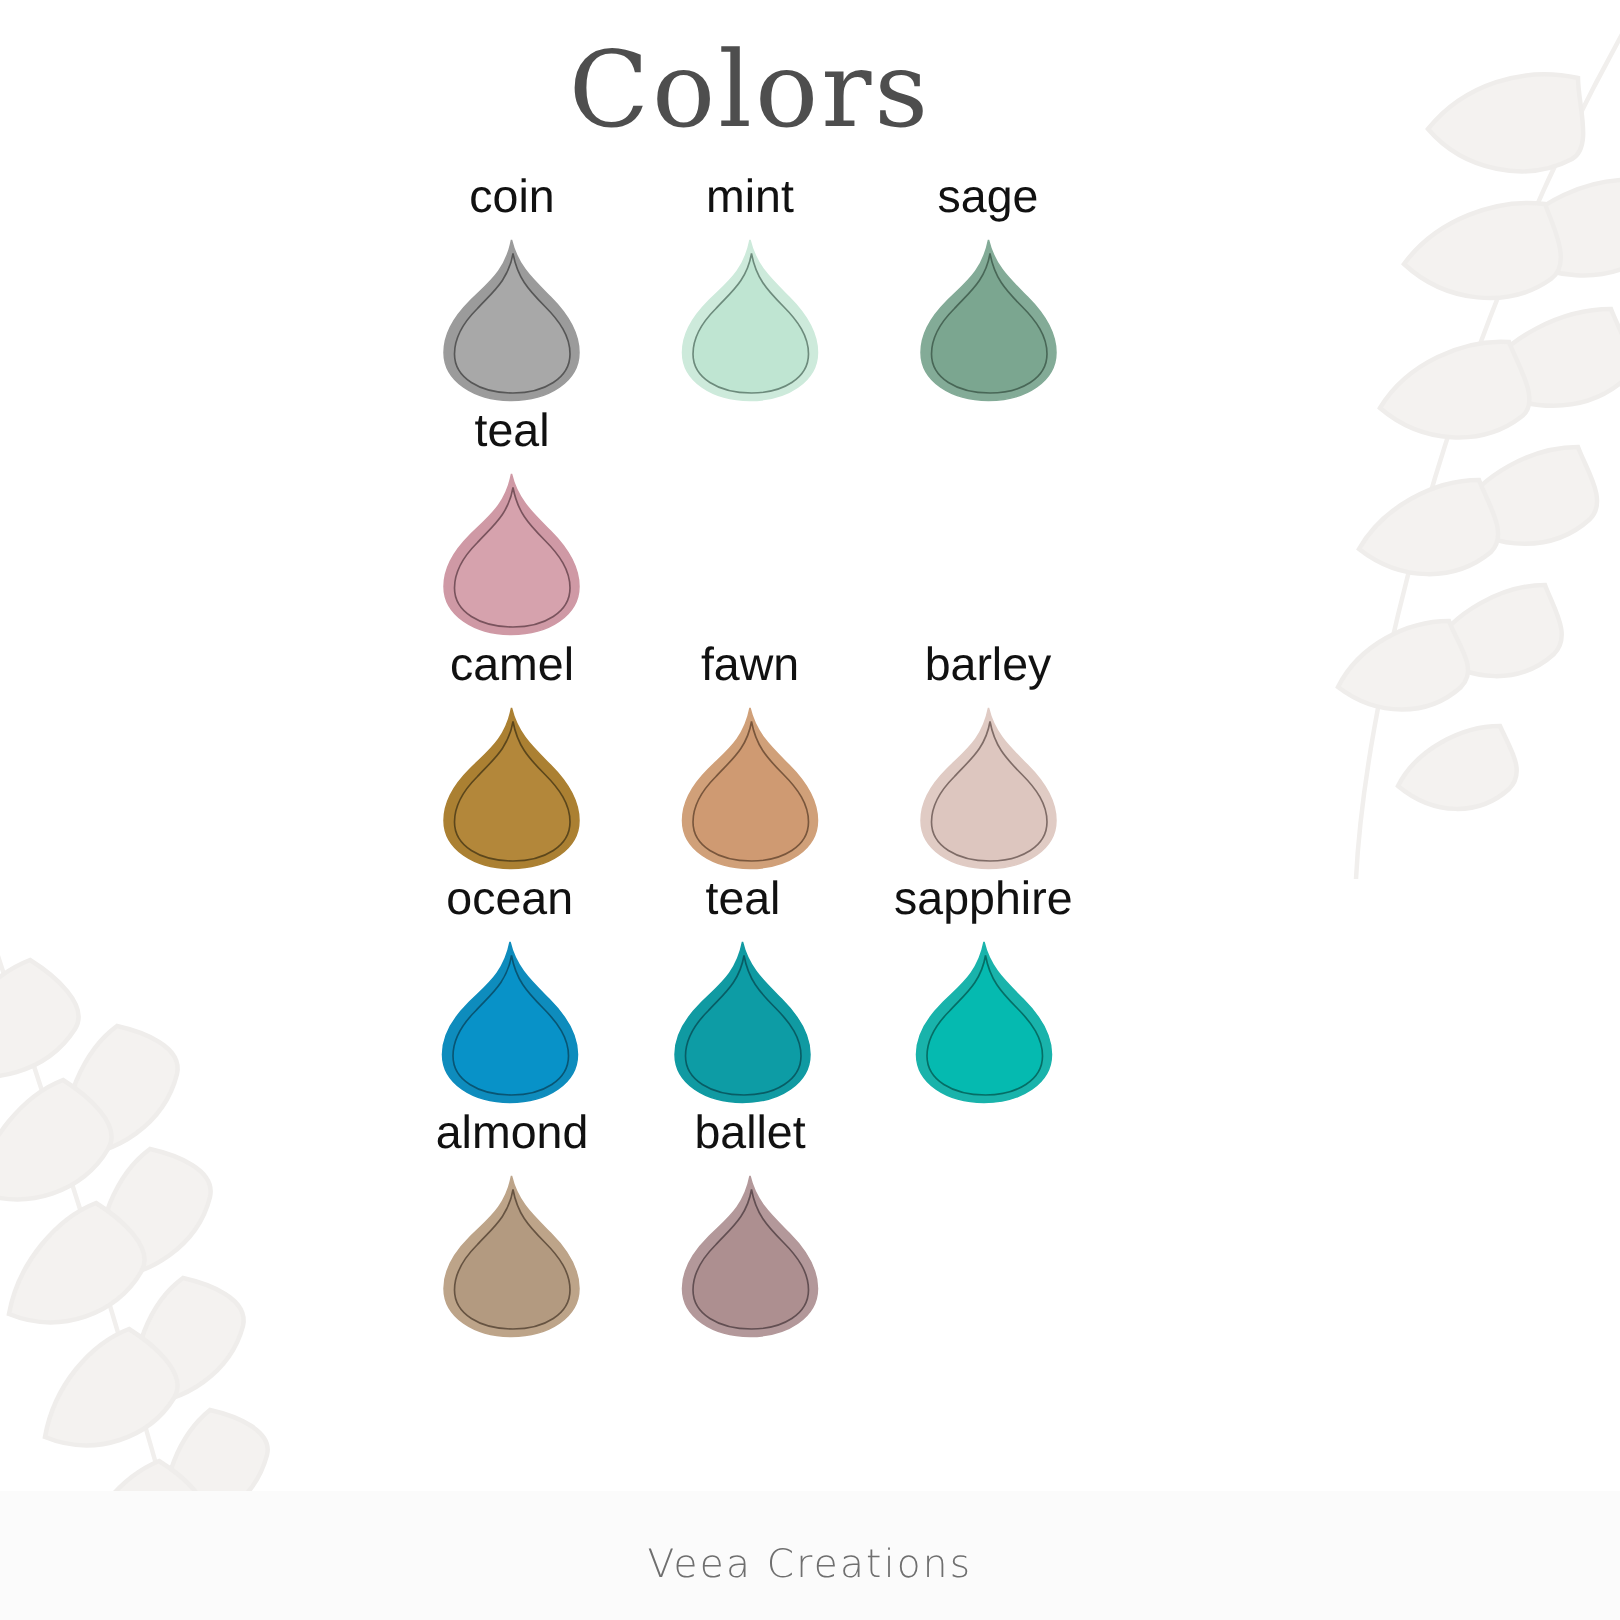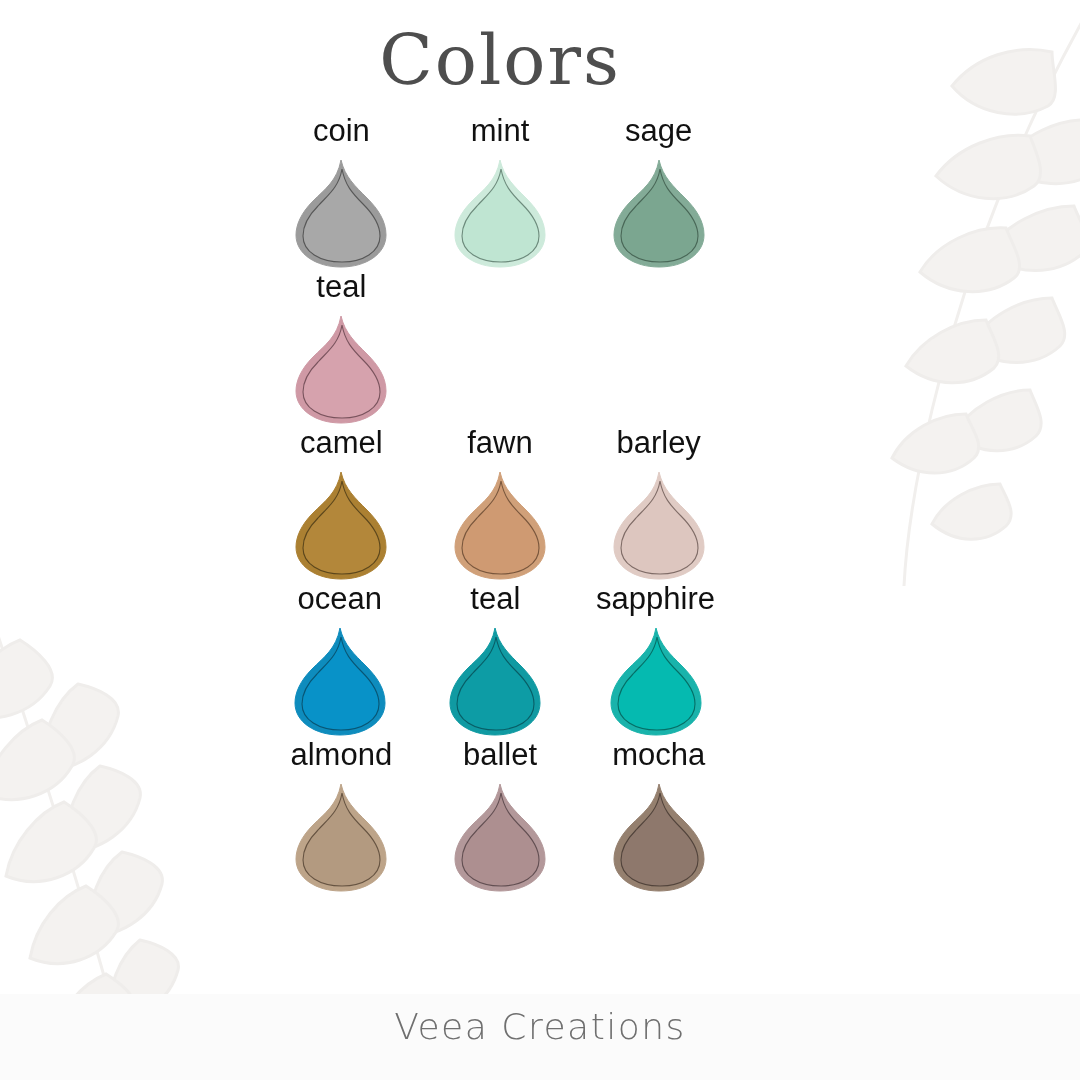--- a/index.html
+++ b/index.html
@@ -102,26 +102,26 @@
     bottom: 0;
     width: 1080px;
     height: 86px;
     background: #fbfbfb;
     z-index: 1;
   }
 
   .footer {
     position: absolute;
     left: 0;
-    bottom: 33px;
+    bottom: 22px;
     width: 1080px;
     text-align: center;
     z-index: 3;
     font-family: "DejaVu Sans", sans-serif;
-    font-size: 36px;
+    font-size: 26px;
     font-weight: 300;
     letter-spacing: 1.5px;
     color: #6f6f6f;
   }
 </style>
 </head>
 <body>
 
 <svg class="botanical botanical-tr" viewBox="0 0 420 600" fill="none">
   <g stroke="#f1efed" stroke-width="3" fill="none">
@@ -274,29 +274,20 @@
       </div>
       <div class="cell">
         <div class="swatch-label">ballet</div>
         <div class="drop-wrap">
           <svg viewBox="0 0 104 116">
             <path class="drop-outer" d="M52 5 C48 26 36 34 24 46 C12 58 7 70 7 80 C7 99 27 112 52 112 C77 112 97 99 97 80 C97 66 89 54 78 43 C66 31 56 22 52 5 Z" fill="#b3989a" stroke="#b3989a" stroke-width="1"></path>
             <path class="drop-inner" d="M53 14 C50 32 39 40 29 51 C18 62 14 72 14 81 C14 97 31 107 53 107 C74 107 91 97 91 81 C91 69 84 59 74 49 C63 38 56 30 53 14 Z" fill="#ad8f90" stroke="#554346" stroke-width="1.1" stroke-opacity="0.85"></path>
           </svg>
         </div>
       </div>
-      <div class="cell">
-        <div class="swatch-label">mocha</div>
-        <div class="drop-wrap">
-          <svg viewBox="0 0 104 116">
-            <path class="drop-outer" d="M52 5 C48 26 36 34 24 46 C12 58 7 70 7 80 C7 99 27 112 52 112 C77 112 97 99 97 80 C97 66 89 54 78 43 C66 31 56 22 52 5 Z" fill="#95806f" stroke="#95806f" stroke-width="1"></path>
-            <path class="drop-inner" d="M53 14 C50 32 39 40 29 51 C18 62 14 72 14 81 C14 97 31 107 53 107 C74 107 91 97 91 81 C91 69 84 59 74 49 C63 38 56 30 53 14 Z" fill="#8e786c" stroke="#473a32" stroke-width="1.1" stroke-opacity="0.85"></path>
-          </svg>
-        </div>
-      </div>
     </div>
 
   </div>
 
   <div class="footer-band"></div>
   <div class="footer">Veea Creations</div>
 
 </div>
 
 </body></html>

